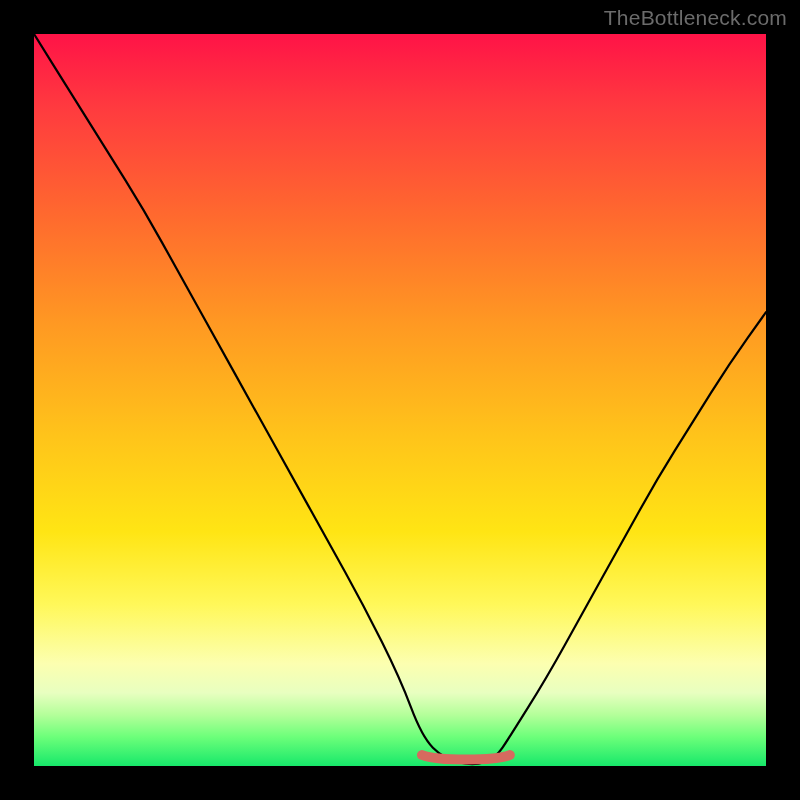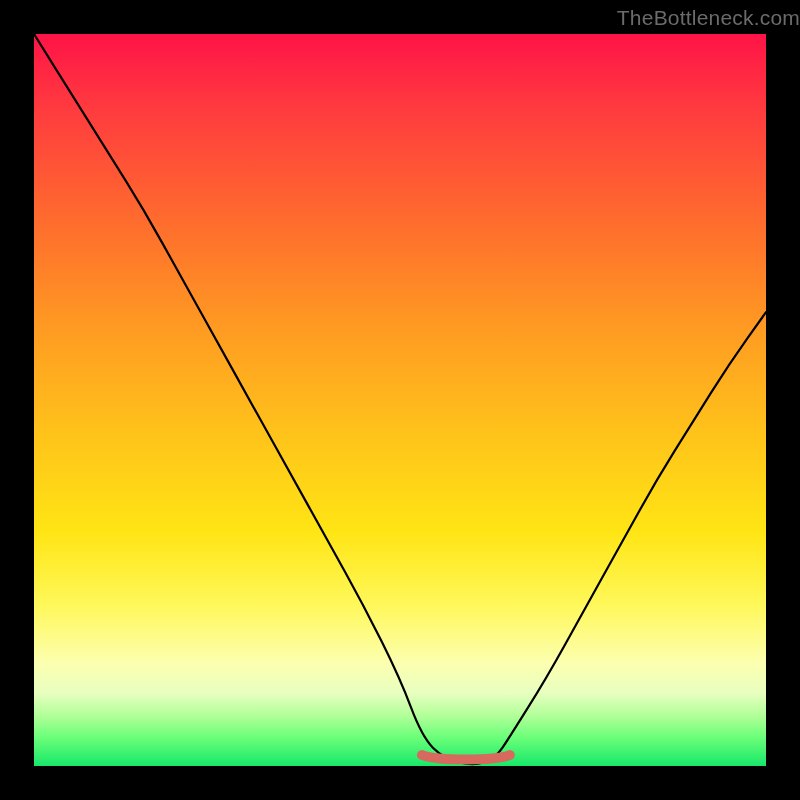--- a/index.html
+++ b/index.html
@@ -43,21 +43,21 @@
   .curve-svg {
     position: absolute;
     left: 0;
     top: 0;
     width: 732px;
     height: 732px;
   }
   .watermark {
     position: absolute;
     top: 6px;
-    right: 0;
+    right: 13px;
     color: #6b6b6b;
     font-size: 21px;
     font-weight: 500;
     letter-spacing: 0.2px;
     user-select: none;
   }
 </style>
 </head>
 <body>
 

